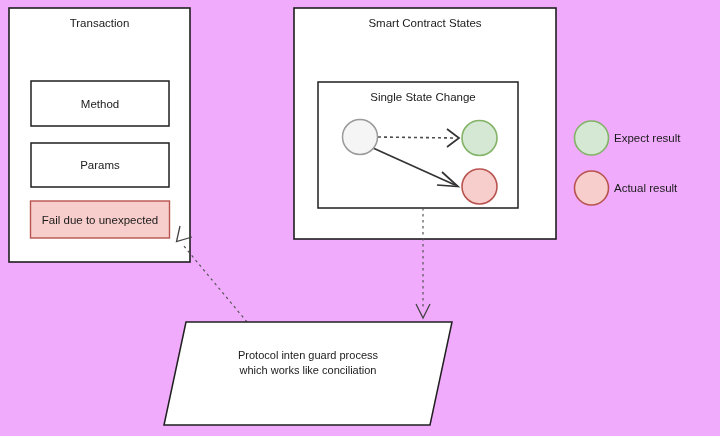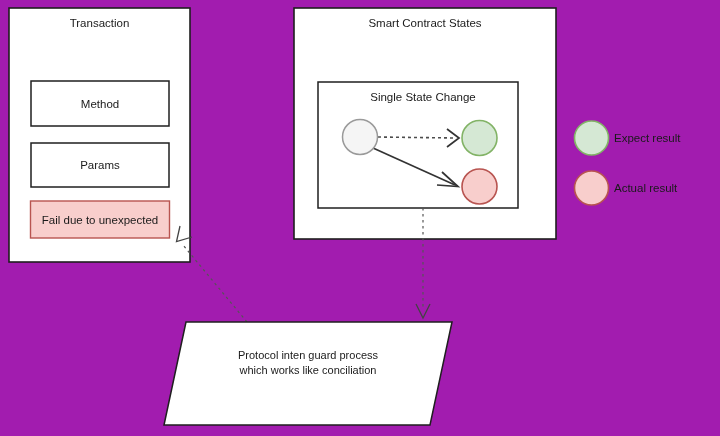--- a/index.html
+++ b/index.html
@@ -8,21 +8,21 @@
     background: #ffffff;
   }
   body {
     font-family: "Liberation Sans", sans-serif;
     -webkit-font-smoothing: antialiased;
   }
   #canvas {
     position: relative;
     width: 720px;
     height: 436px;
-    background: #a21caf;
+    background: #f0abfc;
     overflow: hidden;
   }
   #diagram-svg {
     position: absolute;
     left: 0;
     top: 0;
     width: 720px;
     height: 436px;
   }
   .lbl {

